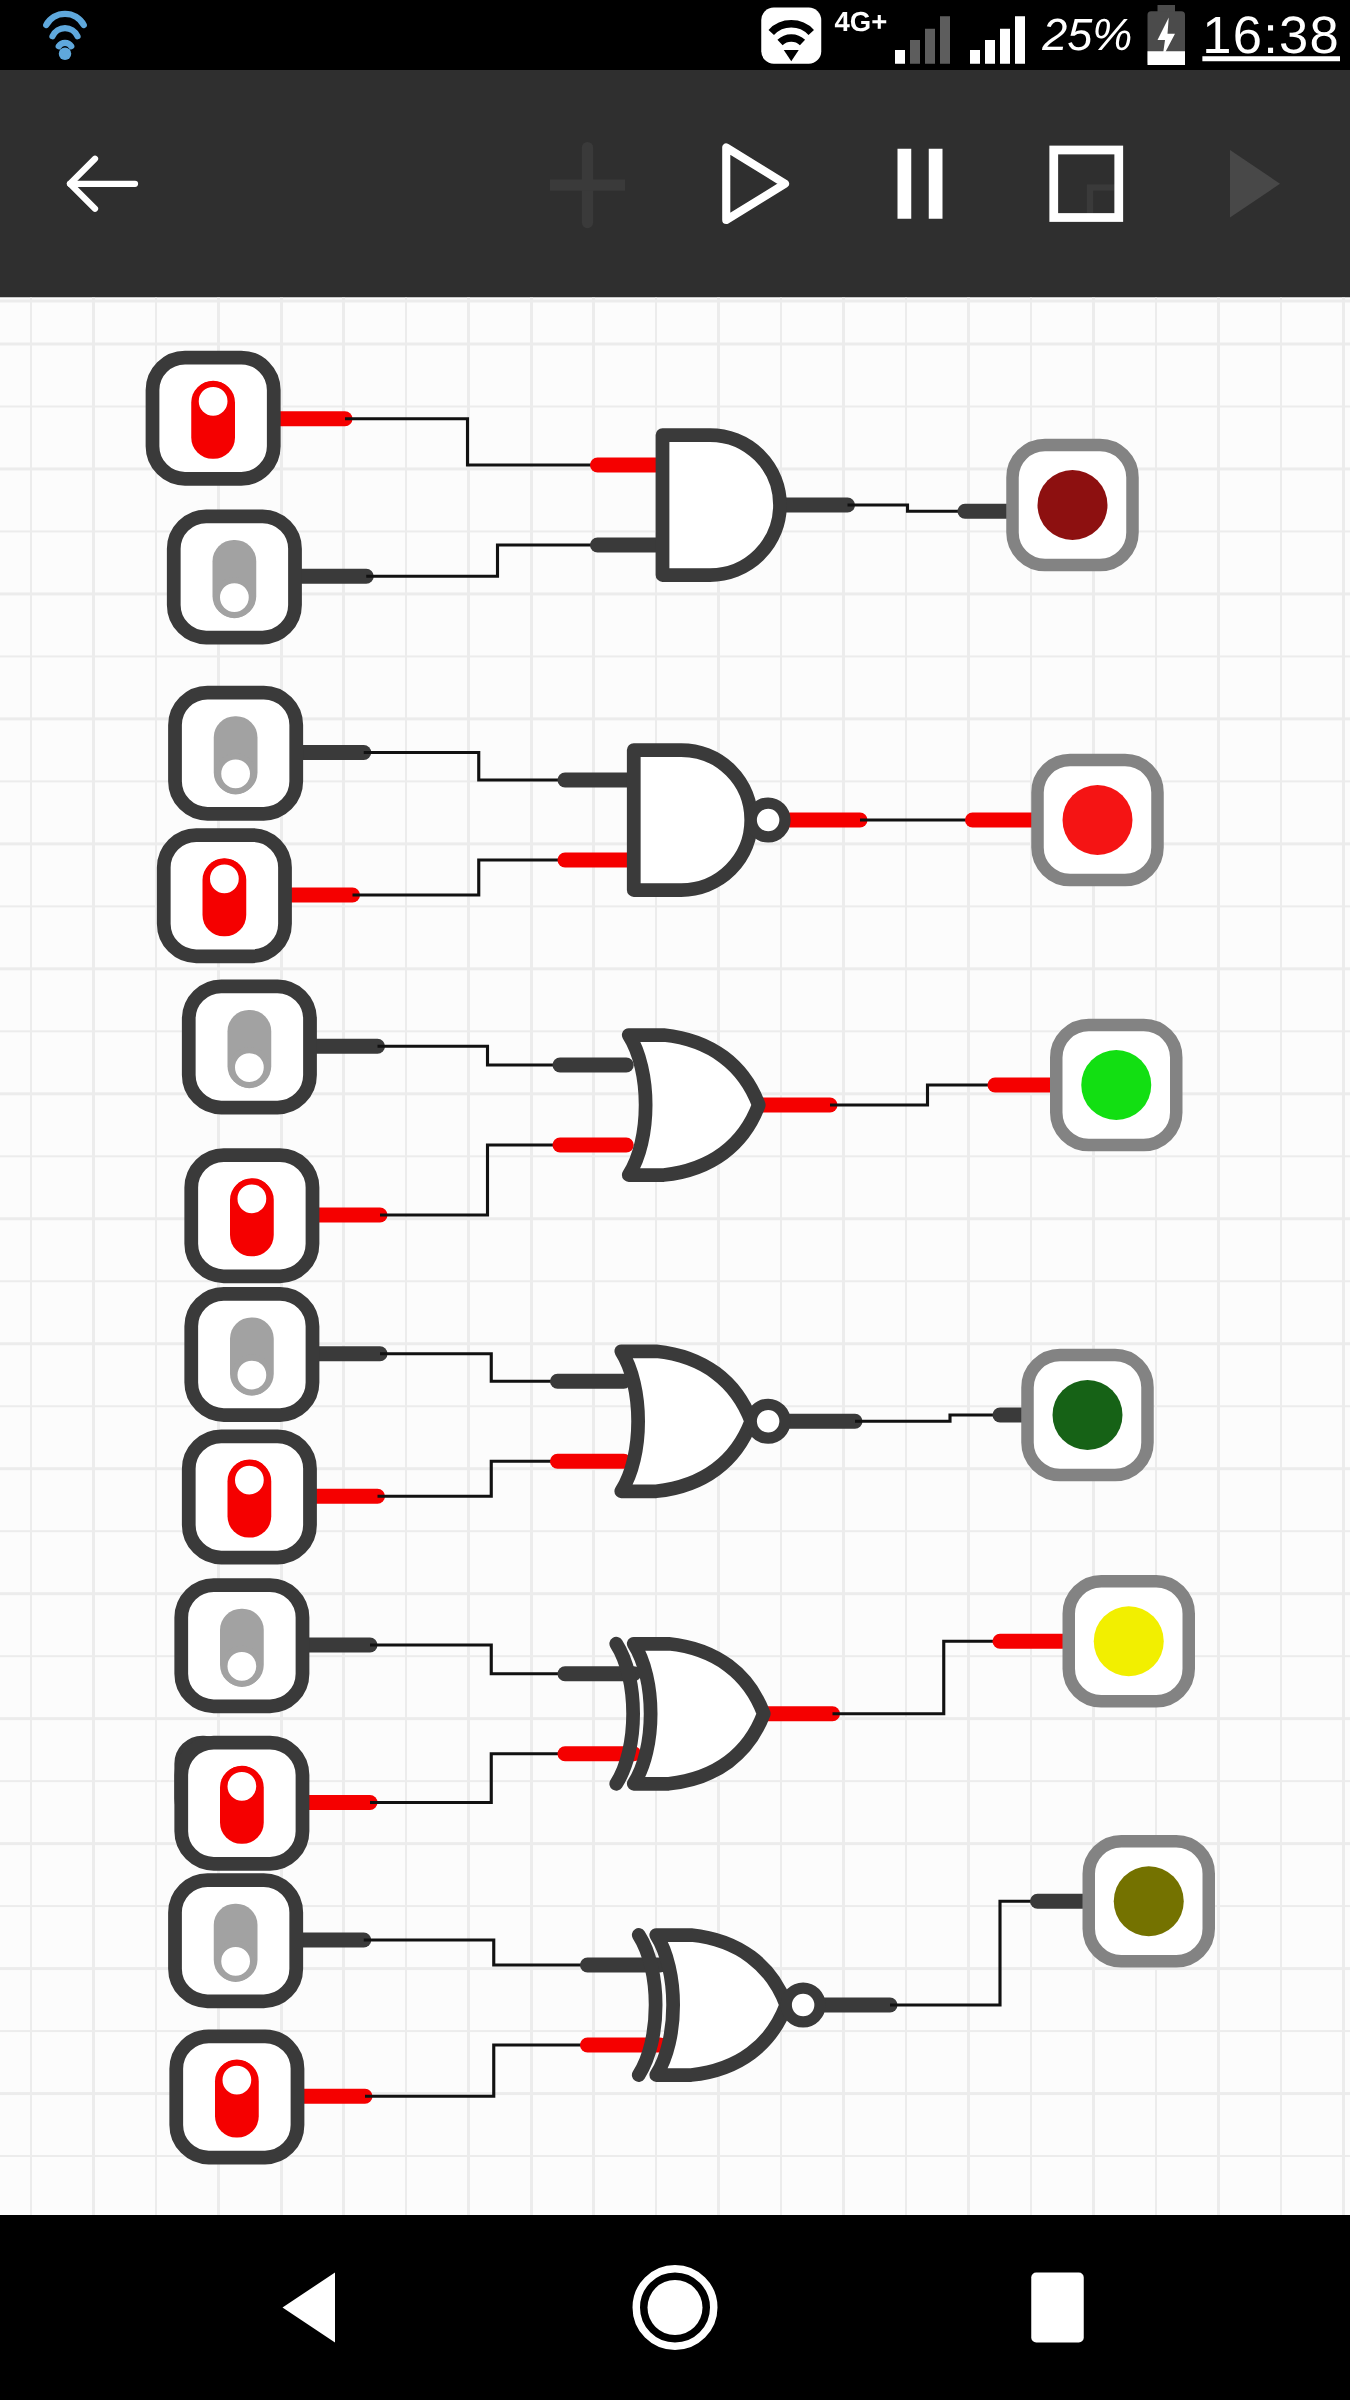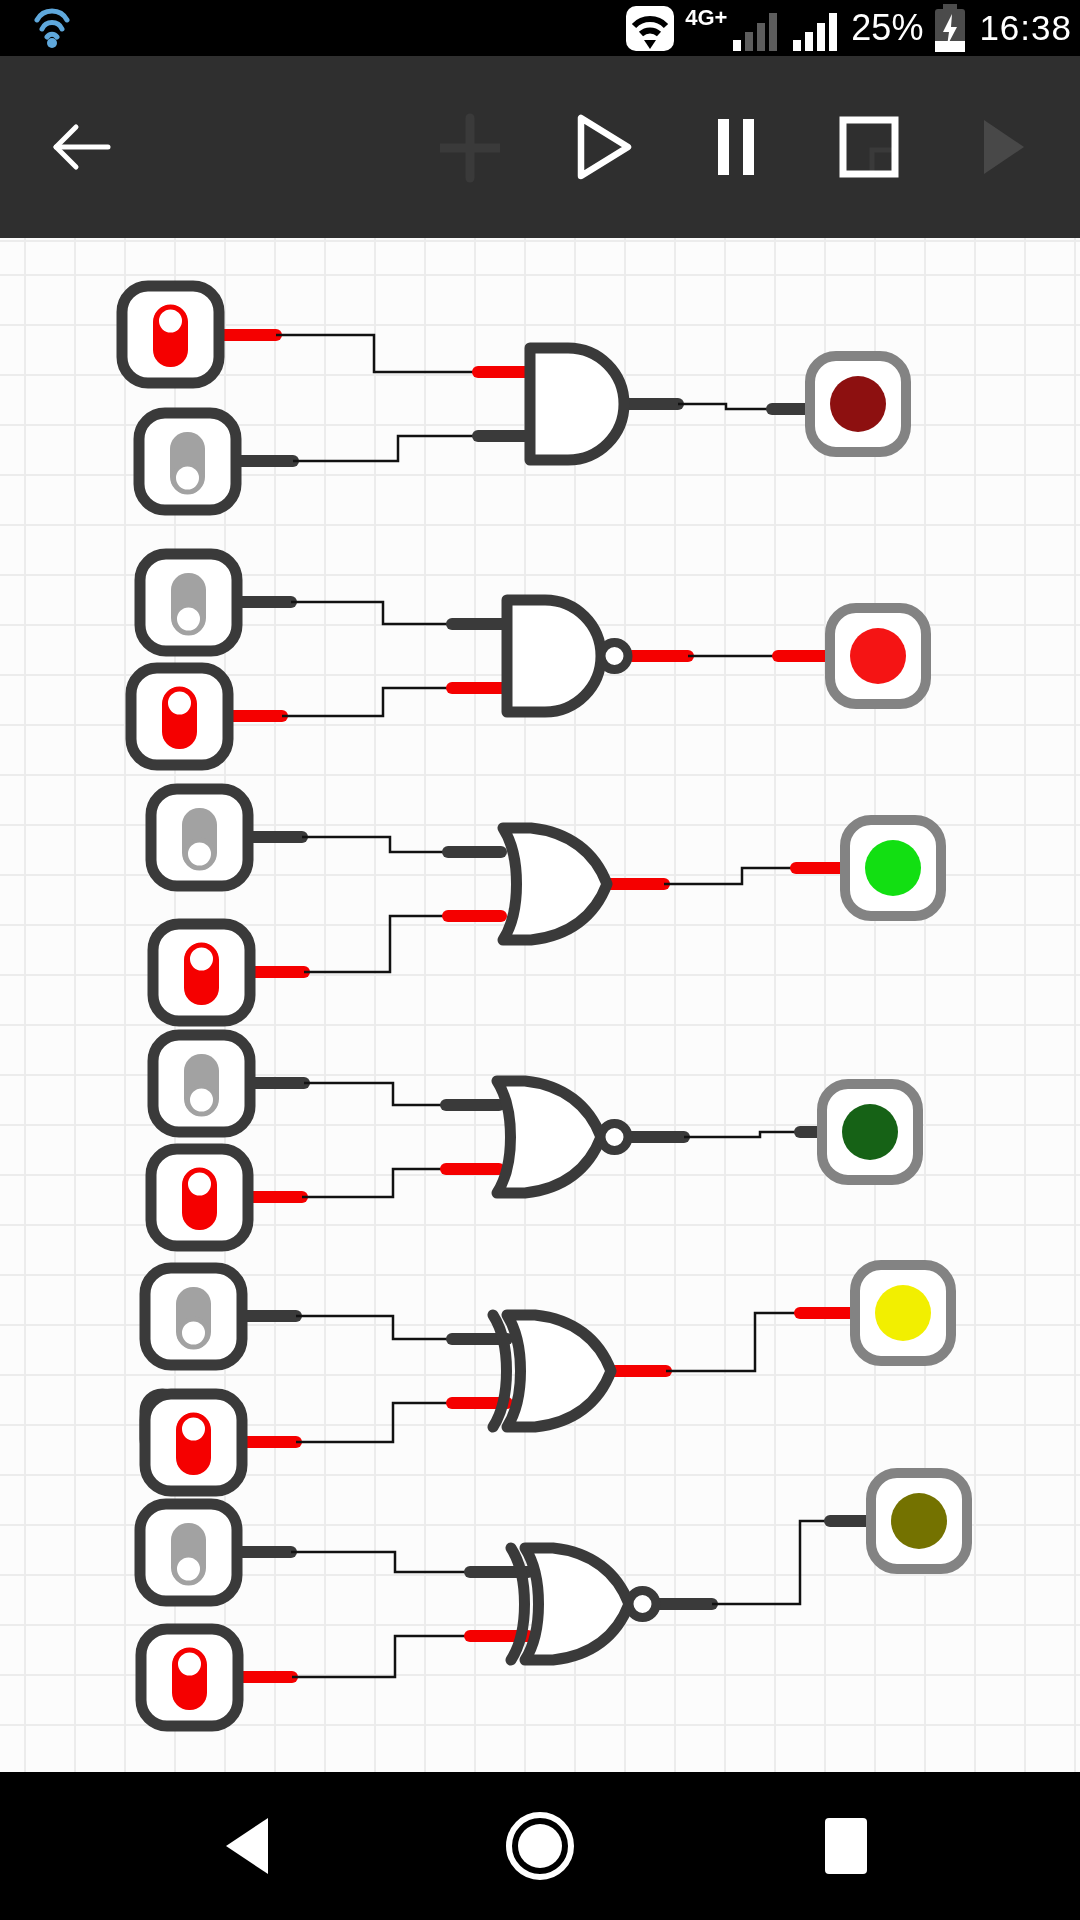--- a/index.html
+++ b/index.html
@@ -3,22 +3,22 @@
 <meta charset="utf-8">
 <style>
   html,body{margin:0;padding:0;background:#000;}
   .screen{position:relative;width:1080px;height:1920px;overflow:hidden;
           font-family:"Liberation Sans",sans-serif;background:#fcfcfc;}
 
   
   .status-bar{position:absolute;left:0;top:0;width:1080px;height:56px;background:#000;}
   .status-right{position:absolute;right:8px;top:0;height:56px;display:flex;align-items:center;gap:10px;color:#fff;}
   .net-label{font-size:22px;font-weight:bold;line-height:1;position:relative;top:-10px;margin-right:-6px;}
-  .pct{font-size:36px;}
-  .clock{font-size:35px;letter-spacing:1px;margin-left:2px;}
+  .pct{font-size:36px;font-style:italic;}
+  .clock{font-size:42px;letter-spacing:1px;margin-left:2px;text-decoration:underline;}
 
   
   .toolbar{position:absolute;left:0;top:56px;width:1080px;height:182px;background:#2f2f2f;}
   .tb-title{position:absolute;left:148px;top:50%;transform:translateY(-50%);
             color:#fff;font-size:52px;font-weight:600;letter-spacing:0px;}
   .tb-btn{position:absolute;top:0;height:182px;display:flex;align-items:center;justify-content:center;}
 
   
   .canvas{position:absolute;left:0;top:238px;width:1080px;height:1534px;background:#fcfcfc;
     background-image:

